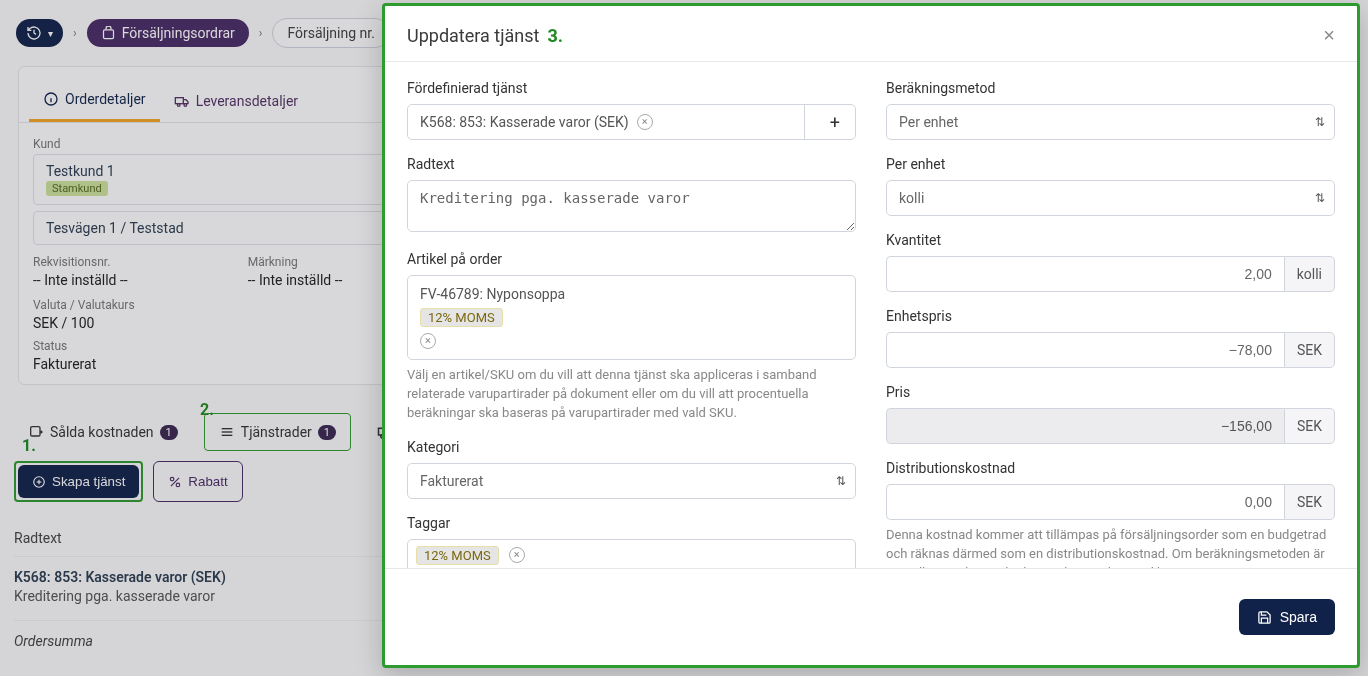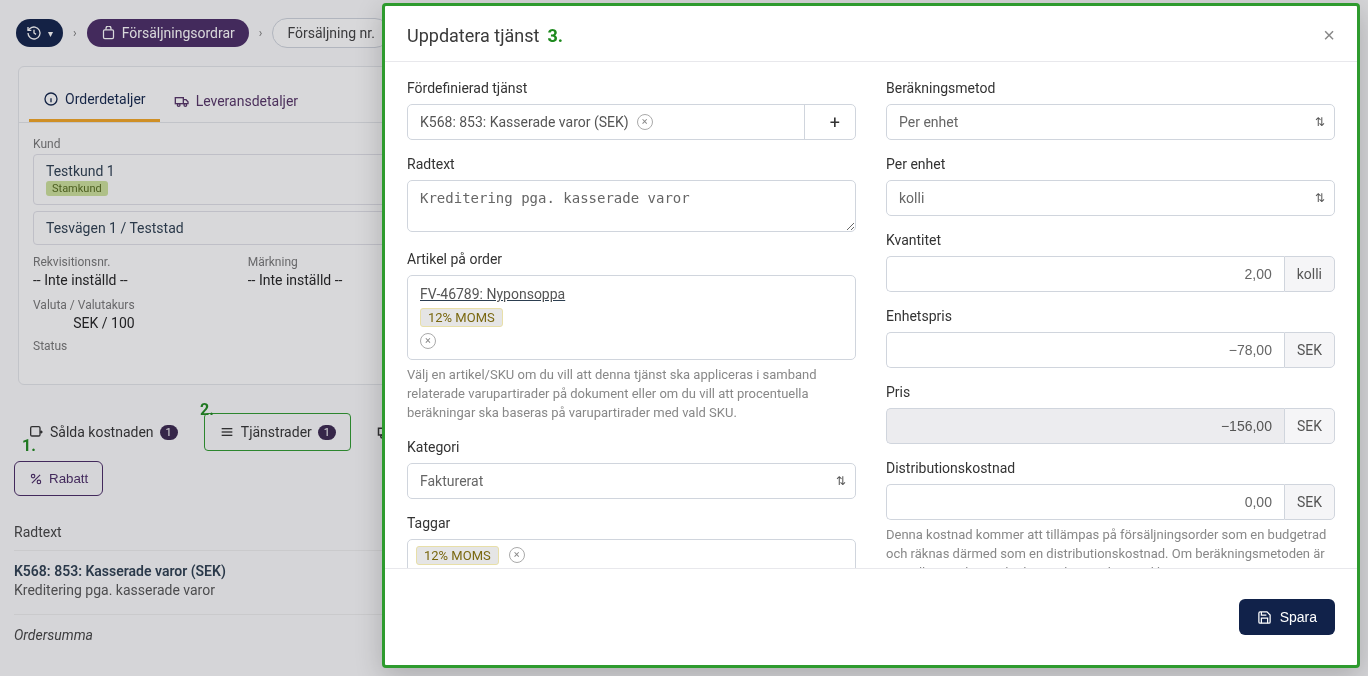--- a/index.html
+++ b/index.html
@@ -24,21 +24,21 @@
 .mc-tab { display:inline-flex; align-items:center; gap:6px; padding:10px 14px 12px; color:#536; cursor:pointer; position:relative; }
 .mc-tab.active { color:#12254b; border-bottom:3px solid #f5a623; }
 .mc-tab svg { width:16px; height:16px; }
 
 .mc-body { padding:12px 14px; }
 .mc-label { font-size:12px; color:#777; margin:2px 0 3px; }
 .mc-box { border:1px solid #e1e1e8; border-radius:4px; padding:8px 12px; margin-bottom:6px; }
 .badge-yel { display:inline-block; background:#cde29b; color:#556b1d; font-size:11px; padding:1px 6px; border-radius:3px; margin-top:2px; }
 .mc-row { display:flex; gap:120px; margin-top:8px; }
 .mc-row .cell { flex:0 0 auto; }
-.mc-val { font-size:14px; color:#222;text-align:right; }
+.mc-val { font-size:14px; color:#222; }
 
 
 .tabs2 { display:flex; align-items:center; gap:12px; padding:18px 14px 6px; }
 .tab2 { display:inline-flex; align-items:center; gap:6px; padding:10px 14px; color:#333; cursor:pointer; }
 .tab2.boxed { border:1px solid #2e9b2e; border-radius:4px; }
 .count-badge { background:#3a274f; color:#fff; font-size:11px; border-radius:9px; padding:1px 6px; }
 
 
 .btn-row { display:flex; gap:10px; padding:4px 14px 10px; }
 .btn-dark { background:#11224a; color:#fff; border:none; border-radius:6px; padding:9px 14px; display:inline-flex; align-items:center; gap:6px; cursor:pointer; }
@@ -82,21 +82,21 @@
 
 
 .chipbox { width:100%; border:1px solid #d0d5dd; border-radius:5px; padding:6px 8px; font-size:14px; color:#666; background:#fff; display:flex; align-items:center; gap:10px; flex-wrap:wrap; }
 .chipbox.combo { padding:0; }
 .chipbox.combo .chip-inner { border-right:1px solid #d0d5dd; flex:1; padding:9px 12px; }
 .chipbox.combo .plus-btn { padding:0 15px; align-self:stretch; display:flex; align-items:center; }
 .chip { display:inline-block; background:#e5e5e5; border:1px solid #e8dfa8; color:#7a6810; font-size:13px; padding:1px 7px; border-radius:3px; }
 .remove-x { display:inline-block; width:16px; height:16px; border:1px solid #aaa; border-radius:50%; text-align:center; line-height:13px; font-size:11px; color:#888; cursor:pointer; }
 .plus-btn { color:#333; font-size:18px; cursor:pointer; }
 
-.artbox { border:1px solid #d0d5dd; border-radius:5px; padding:10px 12px 10px; background:#fff;text-decoration:underline; }
+.artbox { border:1px solid #d0d5dd; border-radius:5px; padding:10px 12px 10px; background:#fff; }
 .artbox .title { color:#555; }
 .artbox .chip { margin-top:6px; }
 .artbox .remove-x { margin-top:6px; display:inline-block; }
 
 .tag-stack .chipbox + .chipbox { margin-top:-1px; border-top-left-radius:0; border-top-right-radius:0; }
 .tag-stack .chipbox:first-child { border-bottom-left-radius:0; border-bottom-right-radius:0; }
 
 .modal-footer { border-top:1px solid #e8e8ec; padding:30px 22px; display:flex; justify-content:flex-end; }
 .btn-save { background:#11224a; color:#fff; border:none; border-radius:6px; padding:10px 18px; display:inline-flex; align-items:center; gap:8px; cursor:pointer; font-size:14px; }
 .btn-save svg { width:15px; height:15px; }
@@ -204,20 +204,30 @@
       <svg width="18" height="18" viewBox="0 0 24 24" fill="none" stroke="currentColor" stroke-width="2">
           <rect x="2" y="7" width="12" height="9"></rect>
           <path d="M14 10h4l3 3v3h-7"></path>
           <circle cx="7" cy="18" r="2"></circle>
           <circle cx="17" cy="18" r="2"></circle>
         </svg>
     </div>
   </div>
 
   <div class="btn-row">
+    <span class="callout-box">
+      <button class="btn-dark">
+        <svg width="14" height="14" viewBox="0 0 24 24" fill="none" stroke="currentColor" stroke-width="2">
+            <circle cx="12" cy="12" r="9"></circle>
+            <line x1="12" y1="8" x2="12" y2="16"></line>
+            <line x1="8" y1="12" x2="16" y2="12"></line>
+          </svg>
+        <span>Skapa tjänst</span>
+      </button>
+    </span>
     <button class="btn-purple-outline">
       <svg width="14" height="14" viewBox="0 0 24 24" fill="none" stroke="currentColor" stroke-width="2">
           <line x1="5" y1="19" x2="19" y2="5"></line>
           <circle cx="7" cy="7" r="3"></circle>
           <circle cx="17" cy="17" r="3"></circle>
         </svg>
       <span>Rabatt</span>
     </button>
   </div>
 

